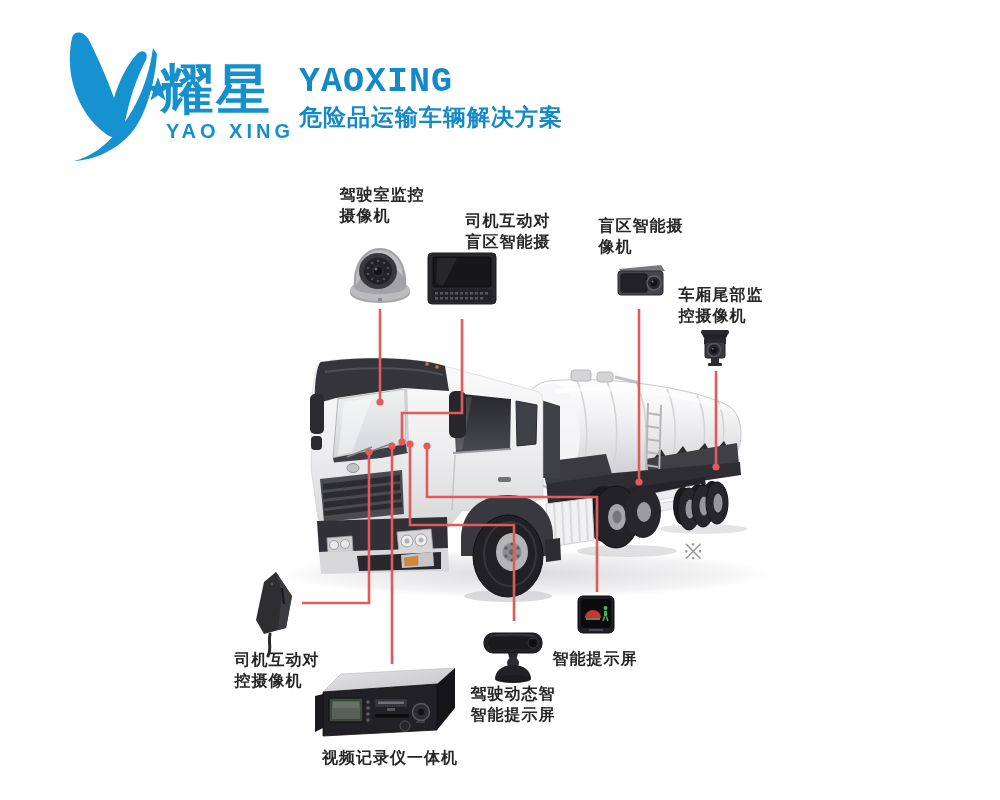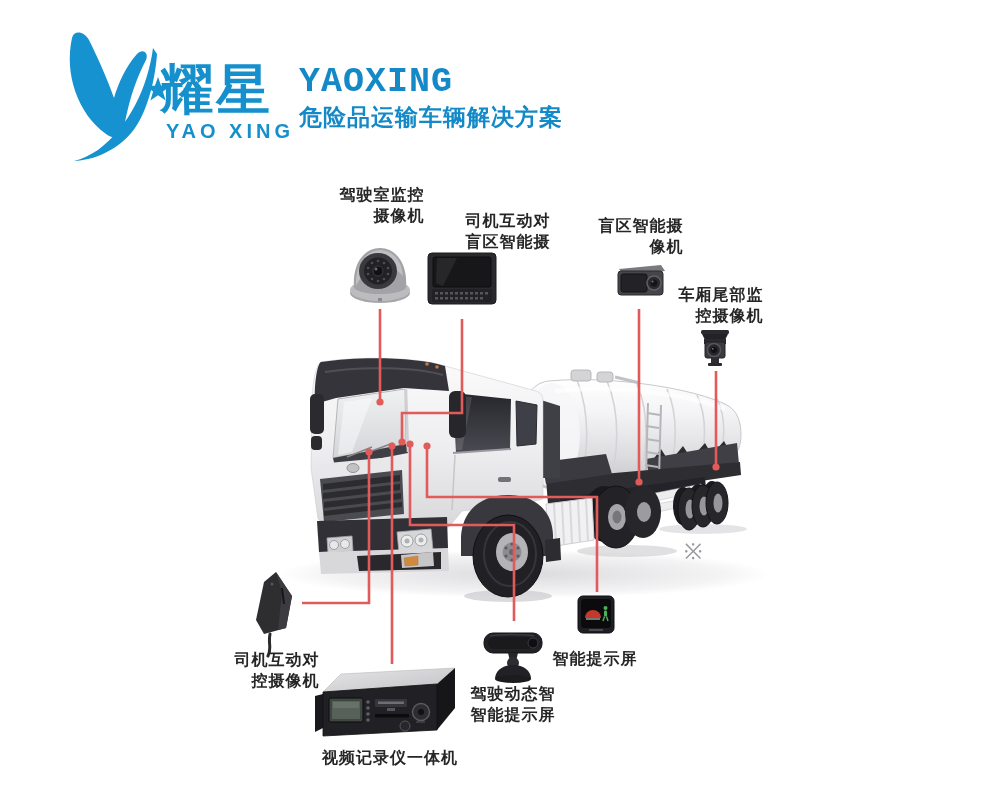--- a/index.html
+++ b/index.html
@@ -5,21 +5,21 @@
   html,body{margin:0;padding:0;}
   body{width:1000px;height:800px;position:relative;background:#ffffff;overflow:hidden;
        font-family:"Liberation Sans","DejaVu Sans",sans-serif;}
   .abs{position:absolute;}
   
   .logo-cn{left:160px;top:54px;font-size:54px;font-weight:bold;color:#1590cc;letter-spacing:2px;}
   .logo-en{left:166px;top:112px;font-size:20px;font-weight:bold;color:#1590cc;letter-spacing:4px;margin-top:8px;}
   .main-title{left:299px;top:62px;font-size:35px;font-weight:bold;color:#1489c8;letter-spacing:1px;font-family:Liberation Mono, monospace;}
   .sub-title{left:299px;top:102px;font-size:23px;font-weight:bold;color:#1489c8;letter-spacing:1px;}
   
-  .dev-label{transform:translateX(-50%);text-align:right;white-space:nowrap;
+  .dev-label{transform:translateX(-50%);text-align:left;white-space:nowrap;
              font-family:"Liberation Serif","DejaVu Serif",serif;
              font-weight:600;font-size:16px;line-height:21px;color:#262626;letter-spacing:1px;}
   .dev-label span{display:block;}
   
   .note{left:684px;top:540px;display:flex;align-items:flex-start;color:#8e8e92;
         font-family:"Liberation Serif","DejaVu Serif",serif;}
   .note .sym{font-size:22px;line-height:24px;margin-right:7px;color:#9a9a9e;}
   .note .ntext{font-size:15px;line-height:17px;letter-spacing:0.5px;}
   svg{display:block;}
 </style>

